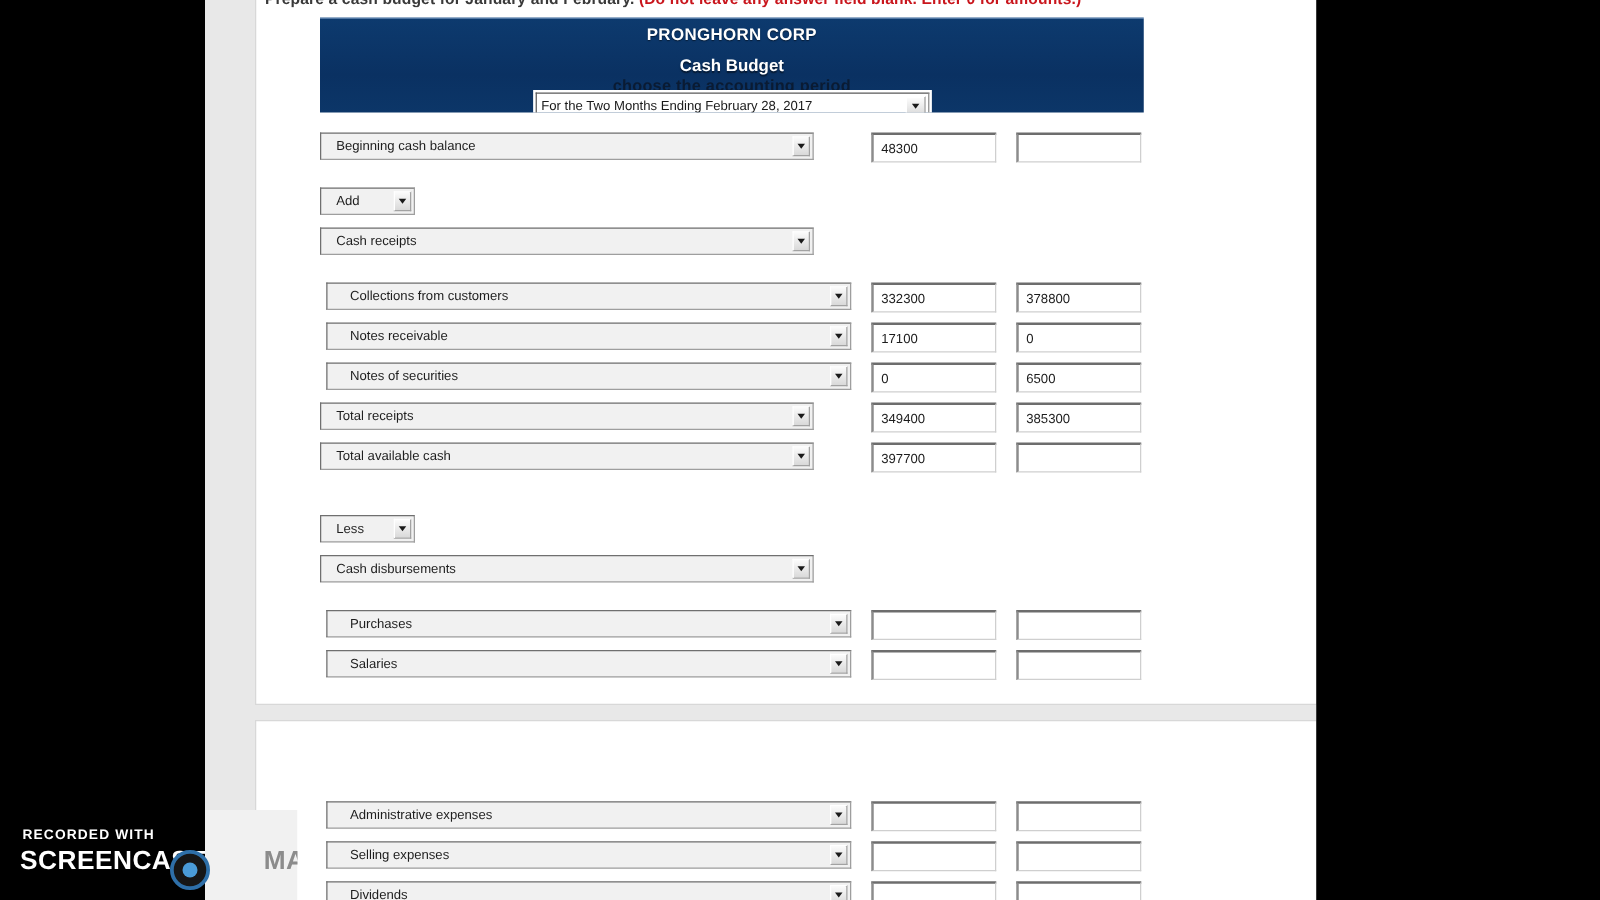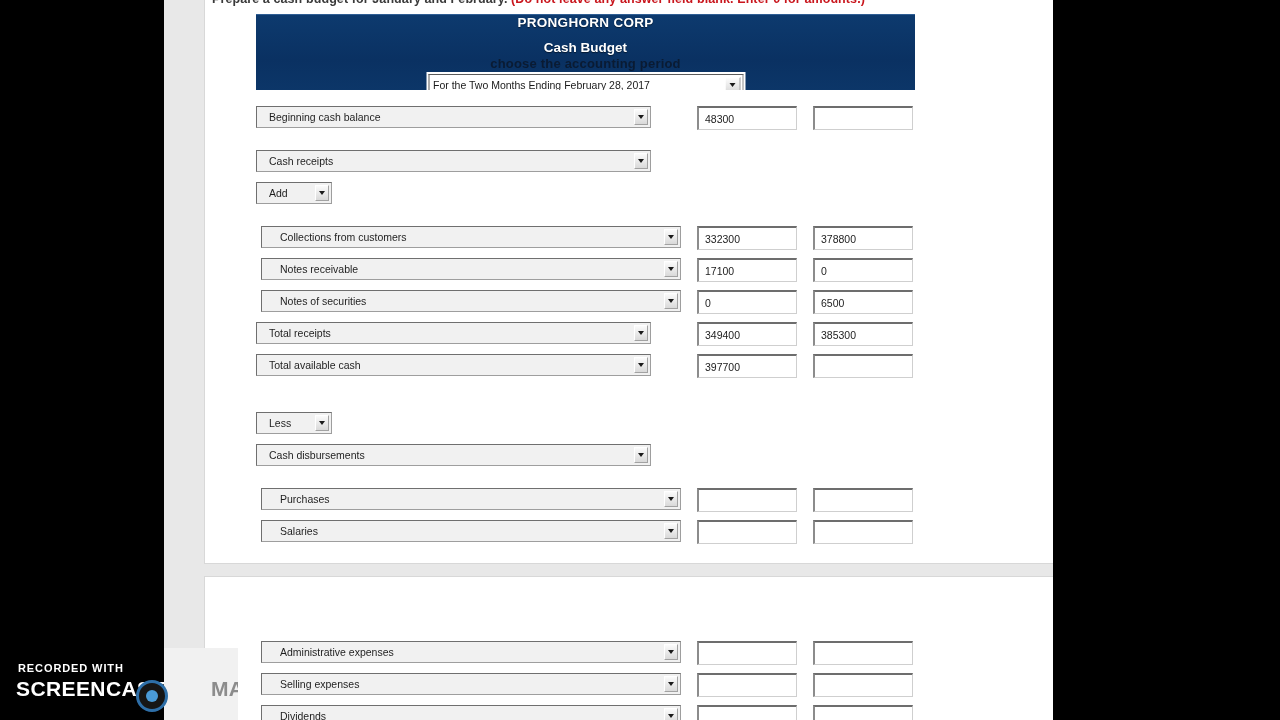--- a/index.html
+++ b/index.html
@@ -75,20 +75,21 @@
     position: relative;
     text-align: center;
     border-top: 1px solid #2f5e94;
     overflow: hidden;
   }
   .bluehead .ln1 {
     color: #ffffff;
     font-size: 13.5px;
     font-weight: bold;
     letter-spacing: .3px;
+    padding-top: 5px;
     text-shadow: 0 1px 1px rgba(0,0,0,.5);
   }
   .bluehead .ln2 {
     color: #ffffff;
     font-size: 13.5px;
     font-weight: bold;
     margin-top: 10px;
     text-shadow: 0 1px 1px rgba(0,0,0,.5);
   }
   .bluehead .ln3 {
@@ -315,30 +316,30 @@
                 <span class="txt">Beginning cash balance</span>
                 <span class="arrow">
                   <span class="caret"></span>
                 </span>
               </div>
               <div class="inp jan">48300</div>
               <div class="inp feb"></div>
             </div>
             <div class="row gap"></div>
             <div class="row">
+              <div class="sel w-small">
+                <span class="txt">Add</span>
+                <span class="arrow">
+                  <span class="caret"></span>
+                </span>
+              </div>
+            </div>
+            <div class="row">
               <div class="sel w-main">
                 <span class="txt">Cash receipts</span>
-                <span class="arrow">
-                  <span class="caret"></span>
-                </span>
-              </div>
-            </div>
-            <div class="row">
-              <div class="sel w-small">
-                <span class="txt">Add</span>
                 <span class="arrow">
                   <span class="caret"></span>
                 </span>
               </div>
             </div>
             <div class="row gap"></div>
             <div class="row">
               <div class="sel w-sub indent">
                 <span class="txt">Collections from customers</span>
                 <span class="arrow">

